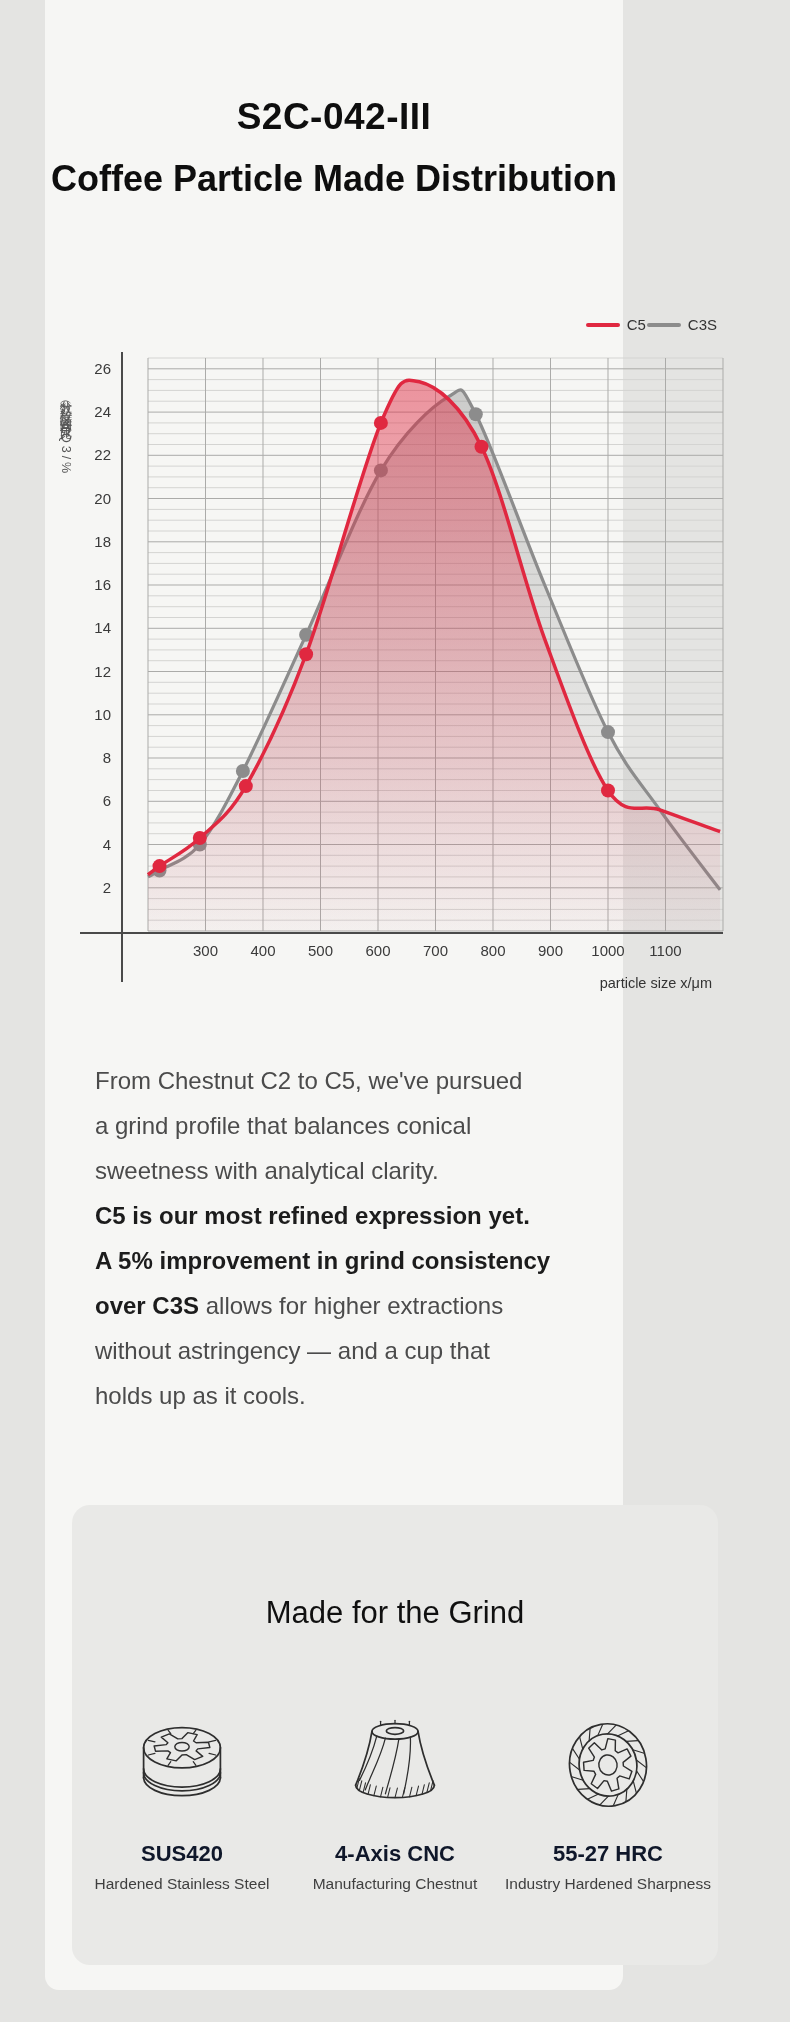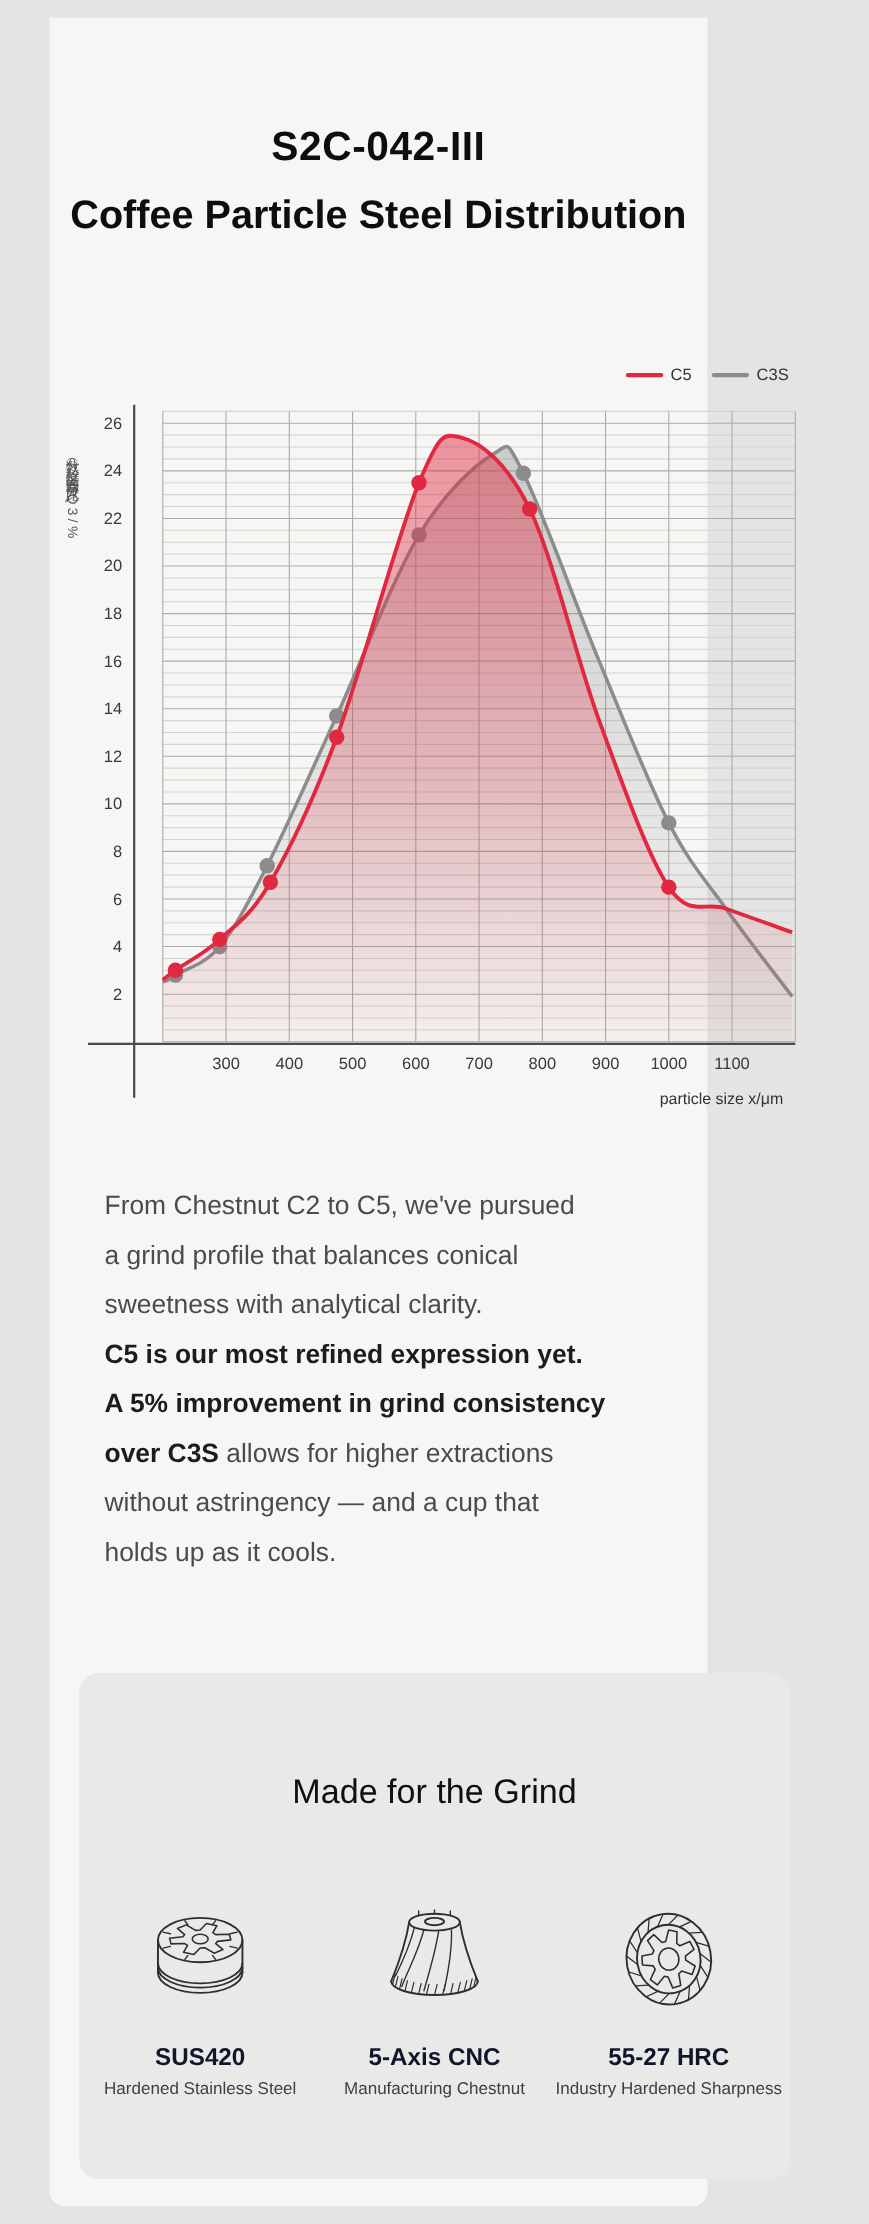--- a/index.html
+++ b/index.html
@@ -2,38 +2,38 @@
 <html><head>
 <meta charset="utf-8">
 <style>
   html,body{margin:0;padding:0;}
   body{
     width:790px;height:2022px;position:relative;overflow:hidden;
     background:#e4e4e2;
     font-family:"Liberation Sans",sans-serif;
   }
   .panel{
-    position:absolute;left:45px;top:16px;width:578px;height:1990px;
-    background:#f6f6f4;border-radius:0 0 14px 14px;padding-left:20px;
+    position:absolute;left:45px;top:0;width:578px;height:1990px;
+    background:#f6f6f4;border-radius:0 0 14px 14px;
   }
   .model-title{
     position:absolute;top:96px;left:0;width:100%;margin:0;
     text-align:center;font-size:37px;font-weight:bold;color:#0e0e0e;letter-spacing:.5px;
   }
   .chart-heading{
     position:absolute;top:158px;left:0;width:100%;margin:0;
     text-align:center;font-size:36px;font-weight:bold;color:#0e0e0e;
   }
   .chart{position:absolute;top:310px;left:0;width:700px;height:700px;}
   .chart svg.plot{position:absolute;left:0;top:0;width:700px;height:700px;}
   .chart svg text{font-family:"Liberation Sans",sans-serif;}
   .tick{font-size:15px;fill:#3a3a3a;}
   .xtitle{font-size:14.5px;fill:#333;}
   .legend{
-    position:absolute;top:6px;right:28px;display:flex;align-items:center;gap:18px;
+    position:absolute;top:6px;right:28px;display:flex;align-items:center;gap:1px;
   }
   .legend .entry{display:flex;align-items:center;font-size:15px;color:#333;}
   .legend .chip{display:inline-block;width:34px;height:4px;border-radius:2px;margin-right:7px;}
   .ytitle{
     position:absolute;left:12px;top:80px;height:490px;display:flex;align-items:center;
     writing-mode:vertical-rl;text-orientation:mixed;
     font-size:12.5px;color:#555;letter-spacing:3px;
   }
   .copy{
     position:absolute;top:1058px;left:50px;width:600px;margin:0;
@@ -53,21 +53,21 @@
   .feature svg{width:106px;height:96px;}
   .ftitle{margin-top:28px;font-size:22px;font-weight:bold;color:#0f172a;}
   .fsub{margin-top:8px;font-size:15.5px;color:#3f3f3f;}
 </style>
 </head>
 <body>
 
 <div class="panel">
 
   <h1 class="model-title">S2C-042-III</h1>
-  <h2 class="chart-heading">Coffee Particle Steel Distribution</h2>
+  <h2 class="chart-heading">Coffee Particle Made Distribution</h2>
 
   <div class="chart">
     <svg class="plot" id="chart-svg" viewBox="0 0 700 700">
         <defs>
           <linearGradient id="grad0" gradientUnits="userSpaceOnUse" x1="0" y1="48" x2="0" y2="621">
             <stop offset="0" stop-color="#e02840" stop-opacity="0.5"></stop>
             <stop offset="1" stop-color="#e02840" stop-opacity="0.02"></stop>
           </linearGradient>
           <linearGradient id="grad1" gradientUnits="userSpaceOnUse" x1="0" y1="48" x2="0" y2="621">
             <stop offset="0" stop-color="#8c8c8c" stop-opacity="0.42"></stop>
@@ -262,21 +262,21 @@
                 <line x1="55.0" y1="84.0" x2="57.5" y2="74.0"></line>
                 <line x1="62.7" y1="83.8" x2="65.2" y2="73.8"></line>
                 <line x1="70.1" y1="83.1" x2="72.6" y2="73.1"></line>
                 <line x1="77.0" y1="82.0" x2="79.5" y2="72.0"></line>
                 <line x1="83.1" y1="80.5" x2="85.6" y2="70.5"></line>
                 <line x1="88.2" y1="78.6" x2="90.7" y2="68.6"></line>
                 <line x1="92.1" y1="76.5" x2="94.6" y2="66.5"></line>
               </g>
           </g>
         </svg>
-        <div class="ftitle">5-Axis CNC</div>
+        <div class="ftitle">4-Axis CNC</div>
         <div class="fsub">Manufacturing Chestnut</div>
       </div>
 
       <div class="feature">
         <svg viewBox="0 0 110 100">
           <g fill="none" stroke="#2e2e2e" stroke-width="1.8" stroke-linecap="round" stroke-linejoin="round" transform="rotate(-10 55 50)">
             <ellipse cx="55" cy="50" rx="40" ry="43"></ellipse>
             <ellipse cx="55" cy="50" rx="30" ry="32.5"></ellipse>
             <g id="flat-ticks" stroke-width="1.2">
                 <line x1="85.0" y1="50.0" x2="93.5" y2="59.3"></line>

